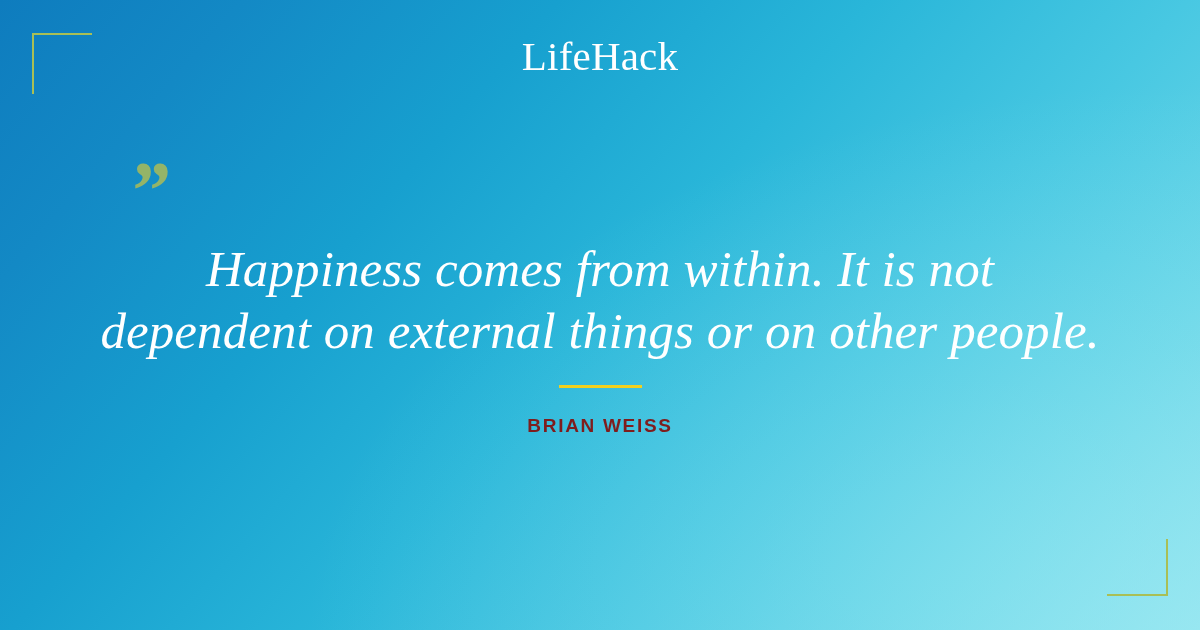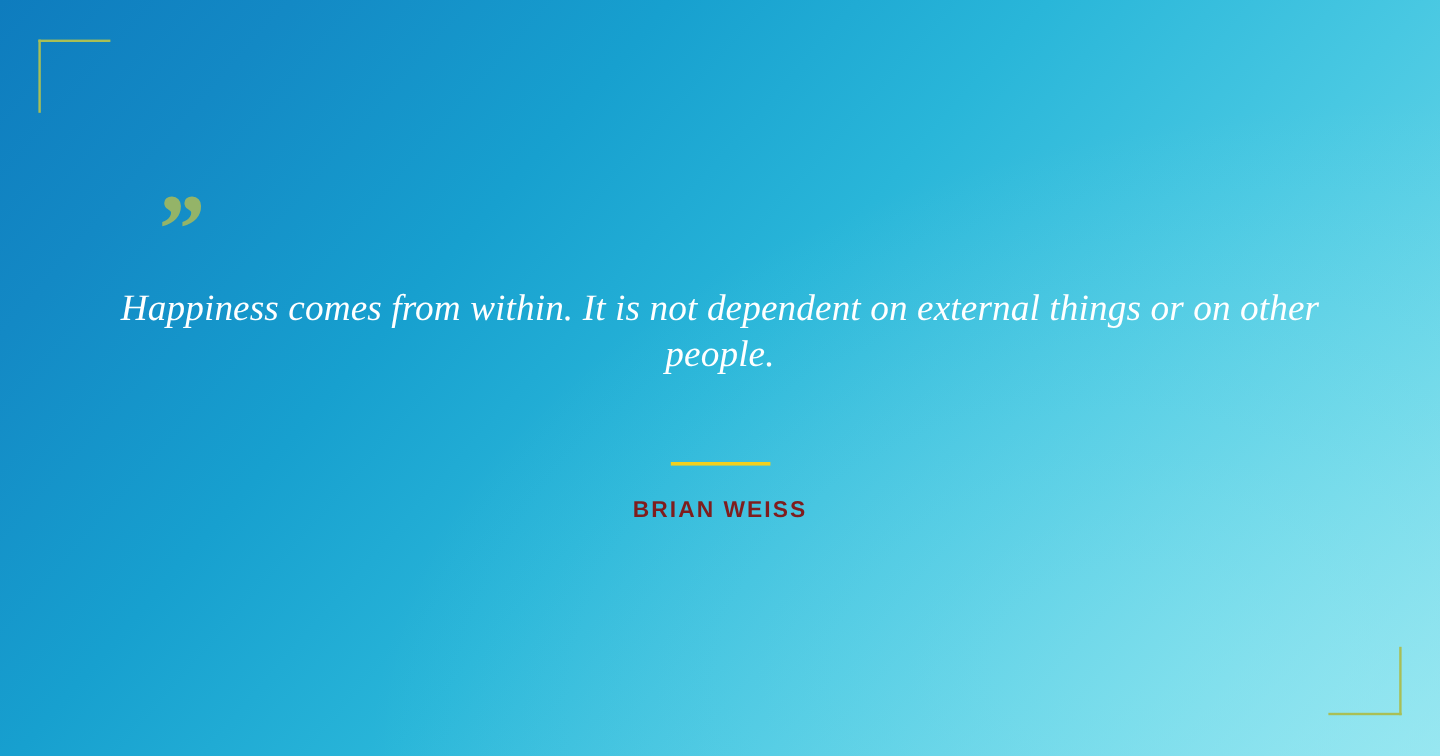--- a/index.html
+++ b/index.html
@@ -120,21 +120,21 @@
   #quote-block {
     position: absolute;
     left: 100px;
     top: 238px;
     width: 1000px;
     text-align: center;
   }
   #quote-text {
     font-family: "Liberation Serif", "DejaVu Serif", serif;
     font-style: italic;
-    font-size: 31px;
+    font-size: 51px;
     line-height: 1.22;
     color: #FFFFFF;
     margin: 0;
     letter-spacing: 0.1px;
   }
 
   
   #divider {
     position: absolute;
     left: 559px;
@@ -172,20 +172,23 @@
   <div class="corner-bracket" id="corner-tl">
     <span class="seg seg-h"></span>
     <span class="seg seg-v"></span>
   </div>
 
   <div class="corner-bracket" id="corner-br">
     <span class="seg seg-h"></span>
     <span class="seg seg-v"></span>
   </div>
 
+  <div id="brand">
+    <span id="brand-text">LifeHack</span>
+  </div>
 
   <div id="quote-mark">”</div>
 
   <div id="quote-block">
     <p id="quote-text">Happiness comes from within. It is not dependent on external things or on other people.</p>
   </div>
 
   <div id="divider"></div>
 
   <div id="author-block">

